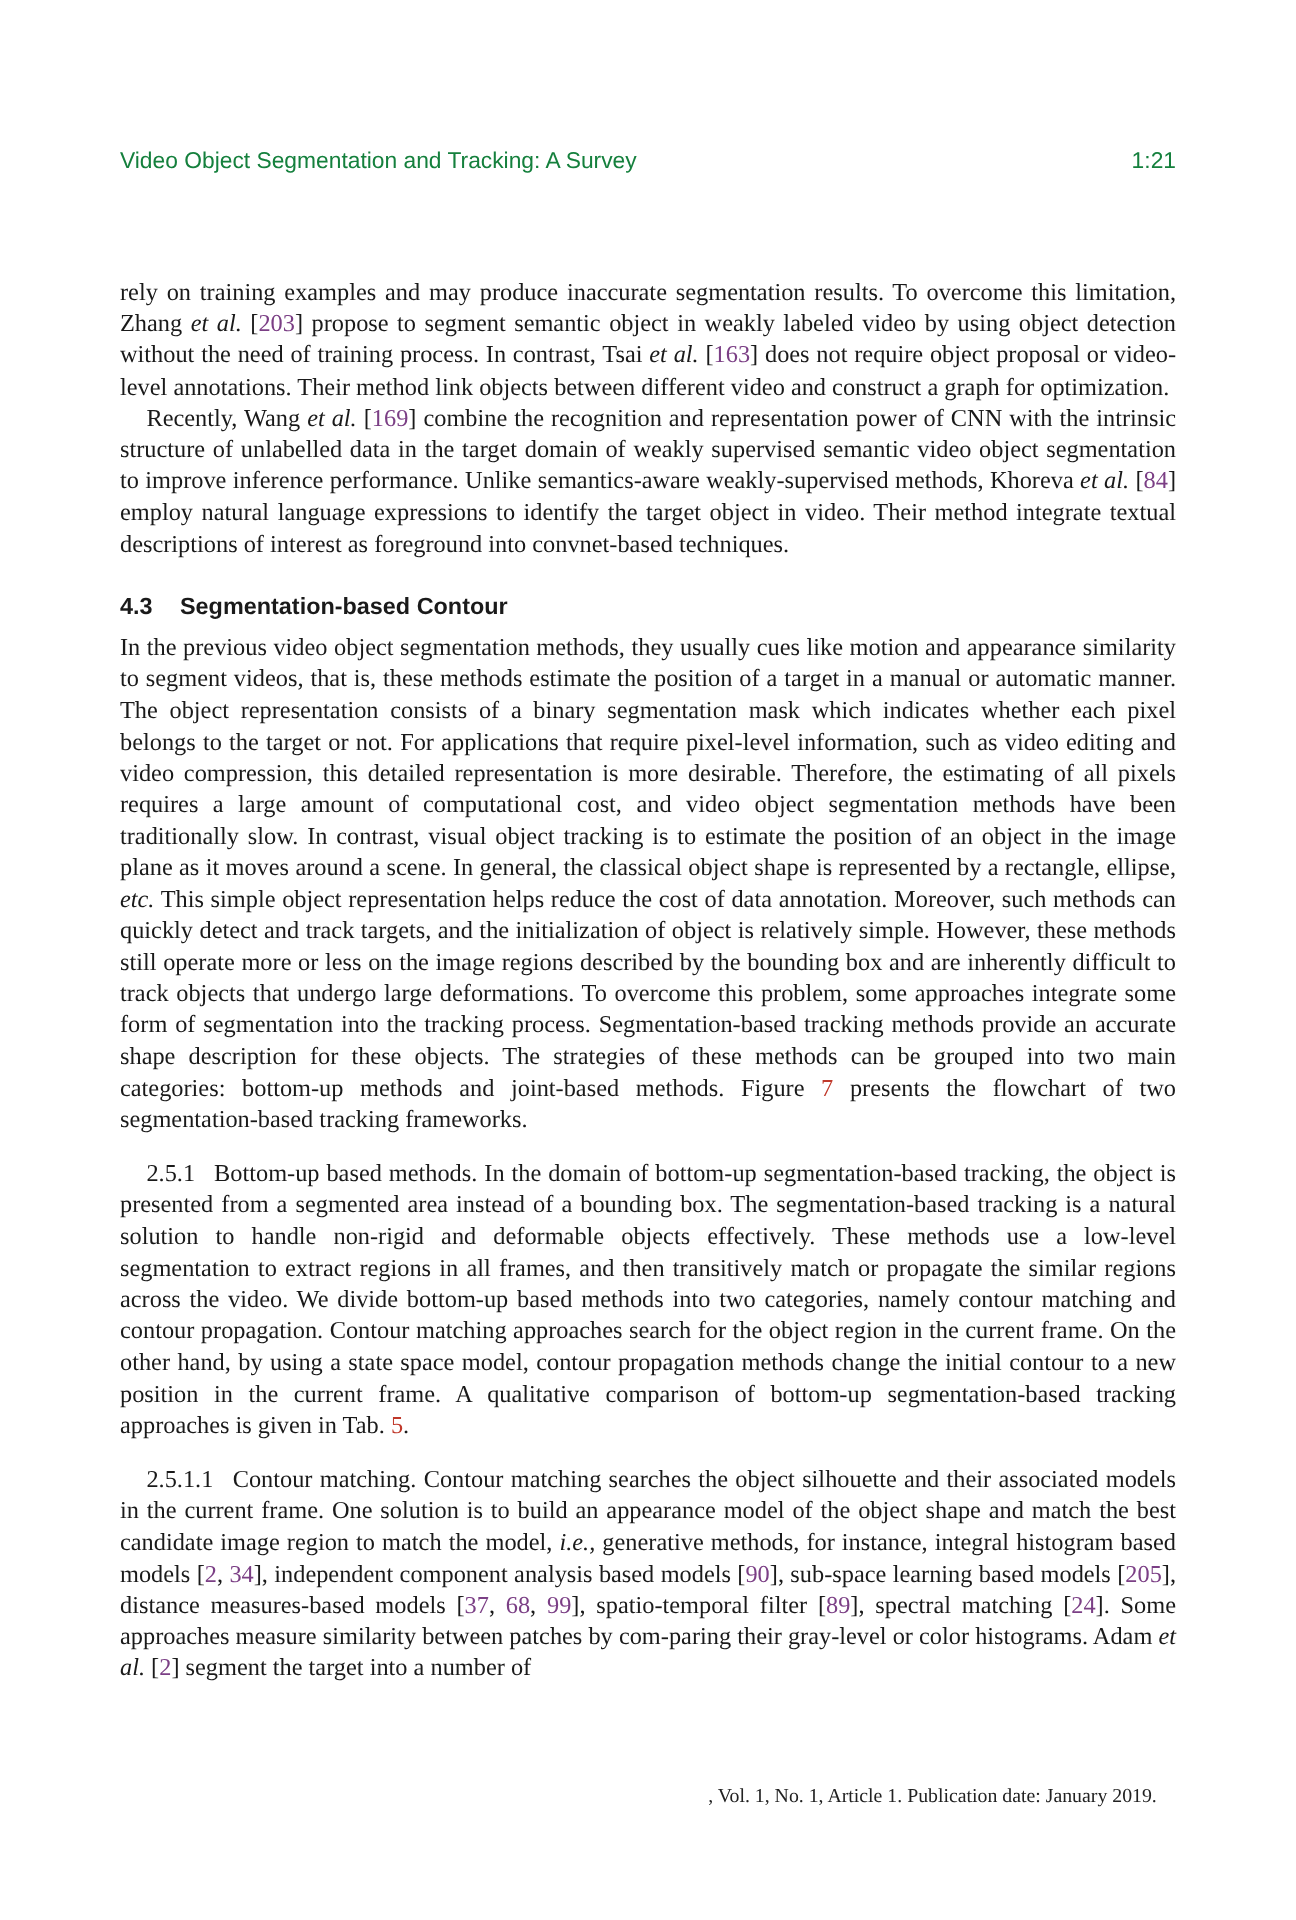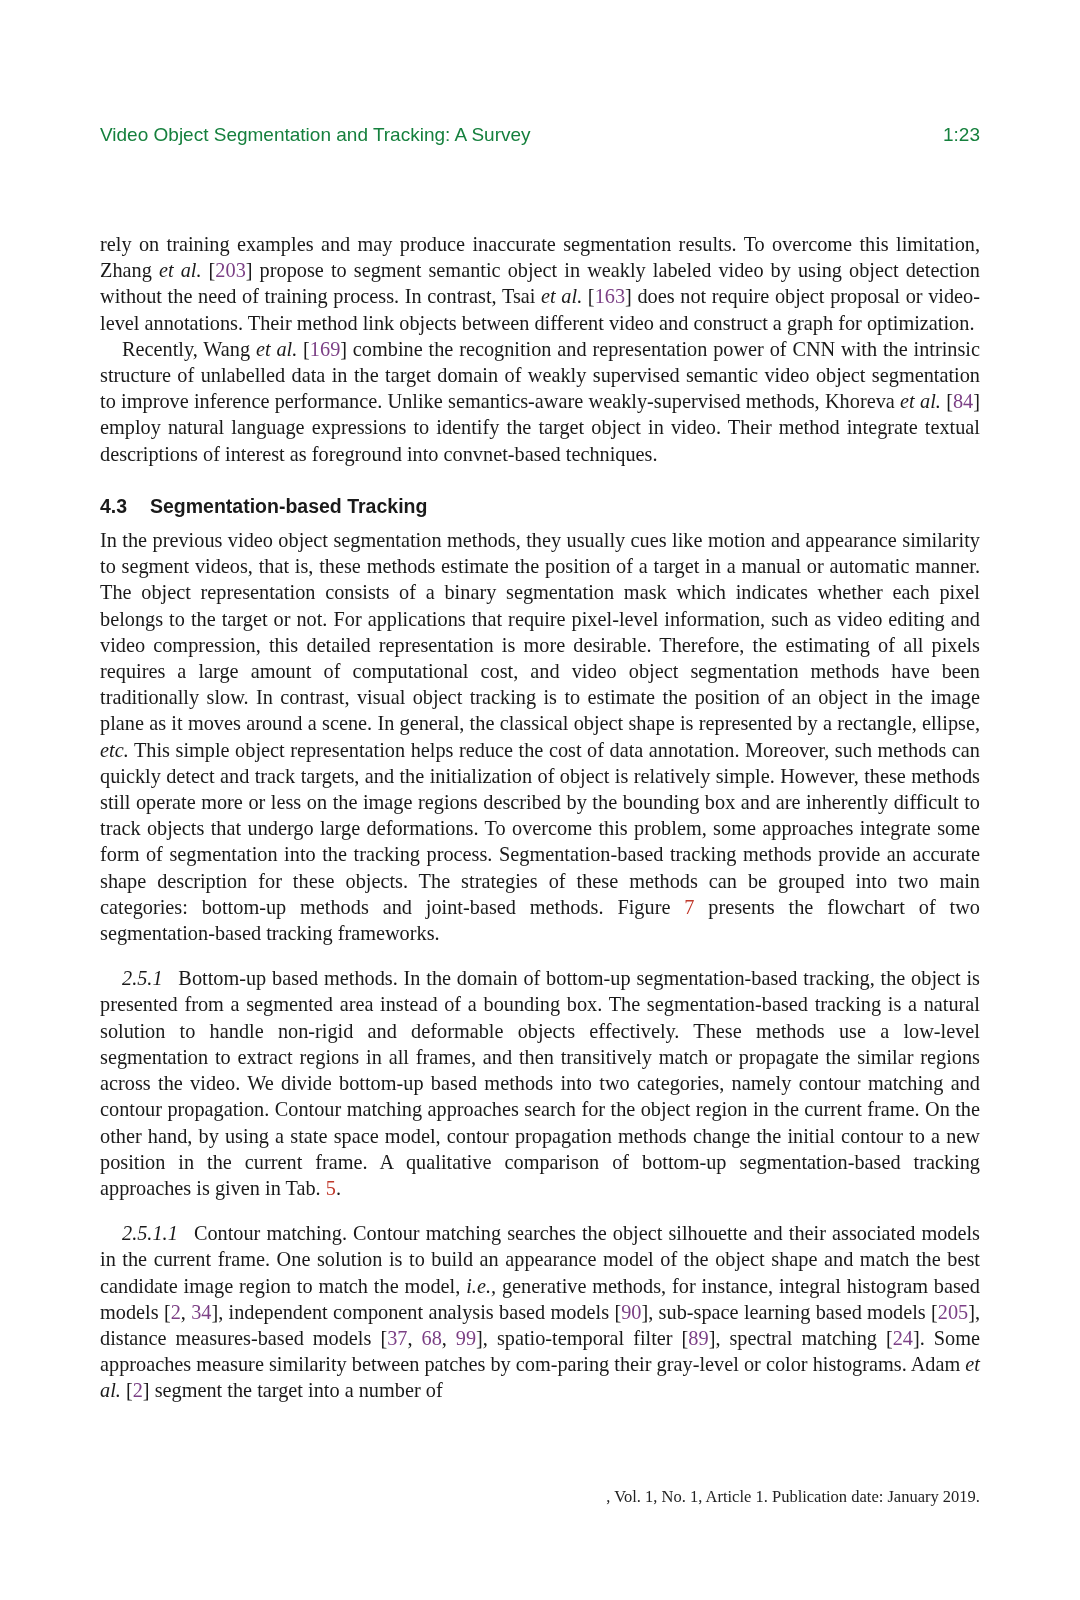--- a/index.html
+++ b/index.html
@@ -8,44 +8,44 @@
           font-family: "Liberation Serif", "DejaVu Serif", serif; }
   .running-head { position: absolute; top: 124px; left: 0; width: 880px; display: flex; justify-content: space-between;
           font-family: "Liberation Sans", "DejaVu Sans", sans-serif; font-size: 19px; color: #15803d; }
   .body-text { position: absolute; top: 183px; left: 0; width: 880px; font-size: 20.3px; line-height: 26.2px; text-align: justify; margin-top: 48px; }
   p { margin: 0; }
   .indent { text-indent: 22px; }
   .section-head { font-family: "Liberation Sans", "DejaVu Sans", sans-serif; font-weight: bold; font-size: 19.5px;
           margin: 26px 0 8px 0; }
   .section-head .num { display: inline-block; width: 50px; }
   .subsec { margin-top: 19px; }
-  .subnum { font-style: italic; margin-right: 10px; }
+  .subnum { margin-right: 10px; }
   .subtitle { }
   .cite { color: #7b3f85; }
   .ref { color: #c0392b; }
-  .footer { position: absolute; top: 1487px; right: 0; font-size: 16.5px; color: #222; }
+  .footer { position: absolute; top: 1487px; right: 16px; font-size: 16.5px; color: #222; }
 </style>
 </head>
 <body>
 
 <div class="page">
 
   <div class="running-head">
     <span>Video Object Segmentation and Tracking: A Survey</span>
-    <span>1:23</span>
+    <span>1:21</span>
   </div>
 
   <div class="body-text">
 
     <p><span>rely on training examples and may produce inaccurate segmentation results. To overcome this limitation, Zhang </span><i>et al.</i> [<span class="cite" style="color: rgb(123, 63, 133);">203</span>]<span> propose to segment semantic object in weakly labeled video by using object detection without the need of training process. In contrast, Tsai </span><i>et al.</i> [<span class="cite" style="color: rgb(123, 63, 133);">163</span>]<span> does not require object proposal or video-level annotations. Their method link objects between different video and construct a graph for optimization.</span></p>
 
     <p class="indent"><span>Recently, Wang </span><i>et al.</i> [<span class="cite" style="color: rgb(123, 63, 133);">169</span>]<span> combine the recognition and representation power of CNN with the intrinsic structure of unlabelled data in the target domain of weakly supervised semantic video object segmentation to improve inference performance. Unlike semantics-aware weakly-supervised methods, Khoreva </span><i>et al.</i> [<span class="cite" style="color: rgb(123, 63, 133);">84</span>]<span> employ natural language expressions to identify the target object in video. Their method integrate textual descriptions of interest as foreground into convnet-based techniques.</span></p>
 
     <div class="section-head">
-      <span class="num">4.3</span><span>Segmentation-based Tracking</span>
+      <span class="num">4.3</span><span>Segmentation-based Contour</span>
     </div>
 
     <p><span>In the previous video object segmentation methods, they usually cues like motion and appearance similarity to segment videos, that is, these methods estimate the position of a target in a manual or automatic manner. The object representation consists of a binary segmentation mask which indicates whether each pixel belongs to the target or not. For applications that require pixel-level information, such as video editing and video compression, this detailed representation is more desirable. Therefore, the estimating of all pixels requires a large amount of computational cost, and video object segmentation methods have been traditionally slow. In contrast, visual object tracking is to estimate the position of an object in the image plane as it moves around a scene. In general, the classical object shape is represented by a rectangle, ellipse, </span><i>etc.</i><span> This simple object representation helps reduce the cost of data annotation. Moreover, such methods can quickly detect and track targets, and the initialization of object is relatively simple. However, these methods still operate more or less on the image regions described by the bounding box and are inherently difficult to track objects that undergo large deformations.  To overcome this problem, some approaches integrate some form of segmentation into the tracking process.  Segmentation-based tracking methods provide an accurate shape description for these objects. The strategies of these methods can be grouped into two main categories: bottom-up methods and joint-based methods. Figure </span><span class="ref" style="color: rgb(192, 57, 43);">7</span><span> presents the flowchart of two segmentation-based tracking frameworks.</span></p>
 
     <p class="indent subsec"><span class="subnum">2.5.1</span> <span class="subtitle">Bottom-up based methods.</span><span> In the domain of bottom-up segmentation-based tracking, the object is presented from a segmented area instead of a bounding box. The segmentation-based tracking is a natural solution to handle non-rigid and deformable objects effectively. These methods use a low-level segmentation to extract regions in all frames, and then transitively match or propagate the similar regions across the video.  We divide bottom-up based methods into two categories, namely contour matching and contour propagation.  Contour matching approaches search for the object region in the current frame. On the other hand, by using a state space model, contour propagation methods change the initial contour to a new position in the current frame. A qualitative comparison of bottom-up segmentation-based tracking approaches is given in Tab. </span><span class="ref" style="color: rgb(192, 57, 43);">5</span><span>.</span></p>
 
     <p class="indent subsec"><span class="subnum">2.5.1.1</span> <span class="subtitle">Contour matching.</span><span> Contour matching searches the object silhouette and their associated models in the current frame. One solution is to build an appearance model of the object shape and match the best candidate image region to match the model, </span><i>i.e.,</i><span> generative methods, for instance, integral histogram based models [</span><span class="cite" style="color: rgb(123, 63, 133);">2</span><span>, </span><span class="cite" style="color: rgb(123, 63, 133);">34</span><span>], independent component analysis based models [</span><span class="cite" style="color: rgb(123, 63, 133);">90</span><span>], sub-space learning based models [</span><span class="cite" style="color: rgb(123, 63, 133);">205</span><span>], distance measures-based models [</span><span class="cite" style="color: rgb(123, 63, 133);">37</span><span>, </span><span class="cite" style="color: rgb(123, 63, 133);">68</span><span>, </span><span class="cite" style="color: rgb(123, 63, 133);">99</span><span>], spatio-temporal filter [</span><span class="cite" style="color: rgb(123, 63, 133);">89</span><span>], spectral matching [</span><span class="cite" style="color: rgb(123, 63, 133);">24</span><span>]. Some approaches measure similarity between patches by com-paring their gray-level or color histograms. Adam </span><i>et al.</i><span> [</span><span class="cite" style="color: rgb(123, 63, 133);">2</span><span>] segment the target into a number of</span></p>
 
   </div>
 

